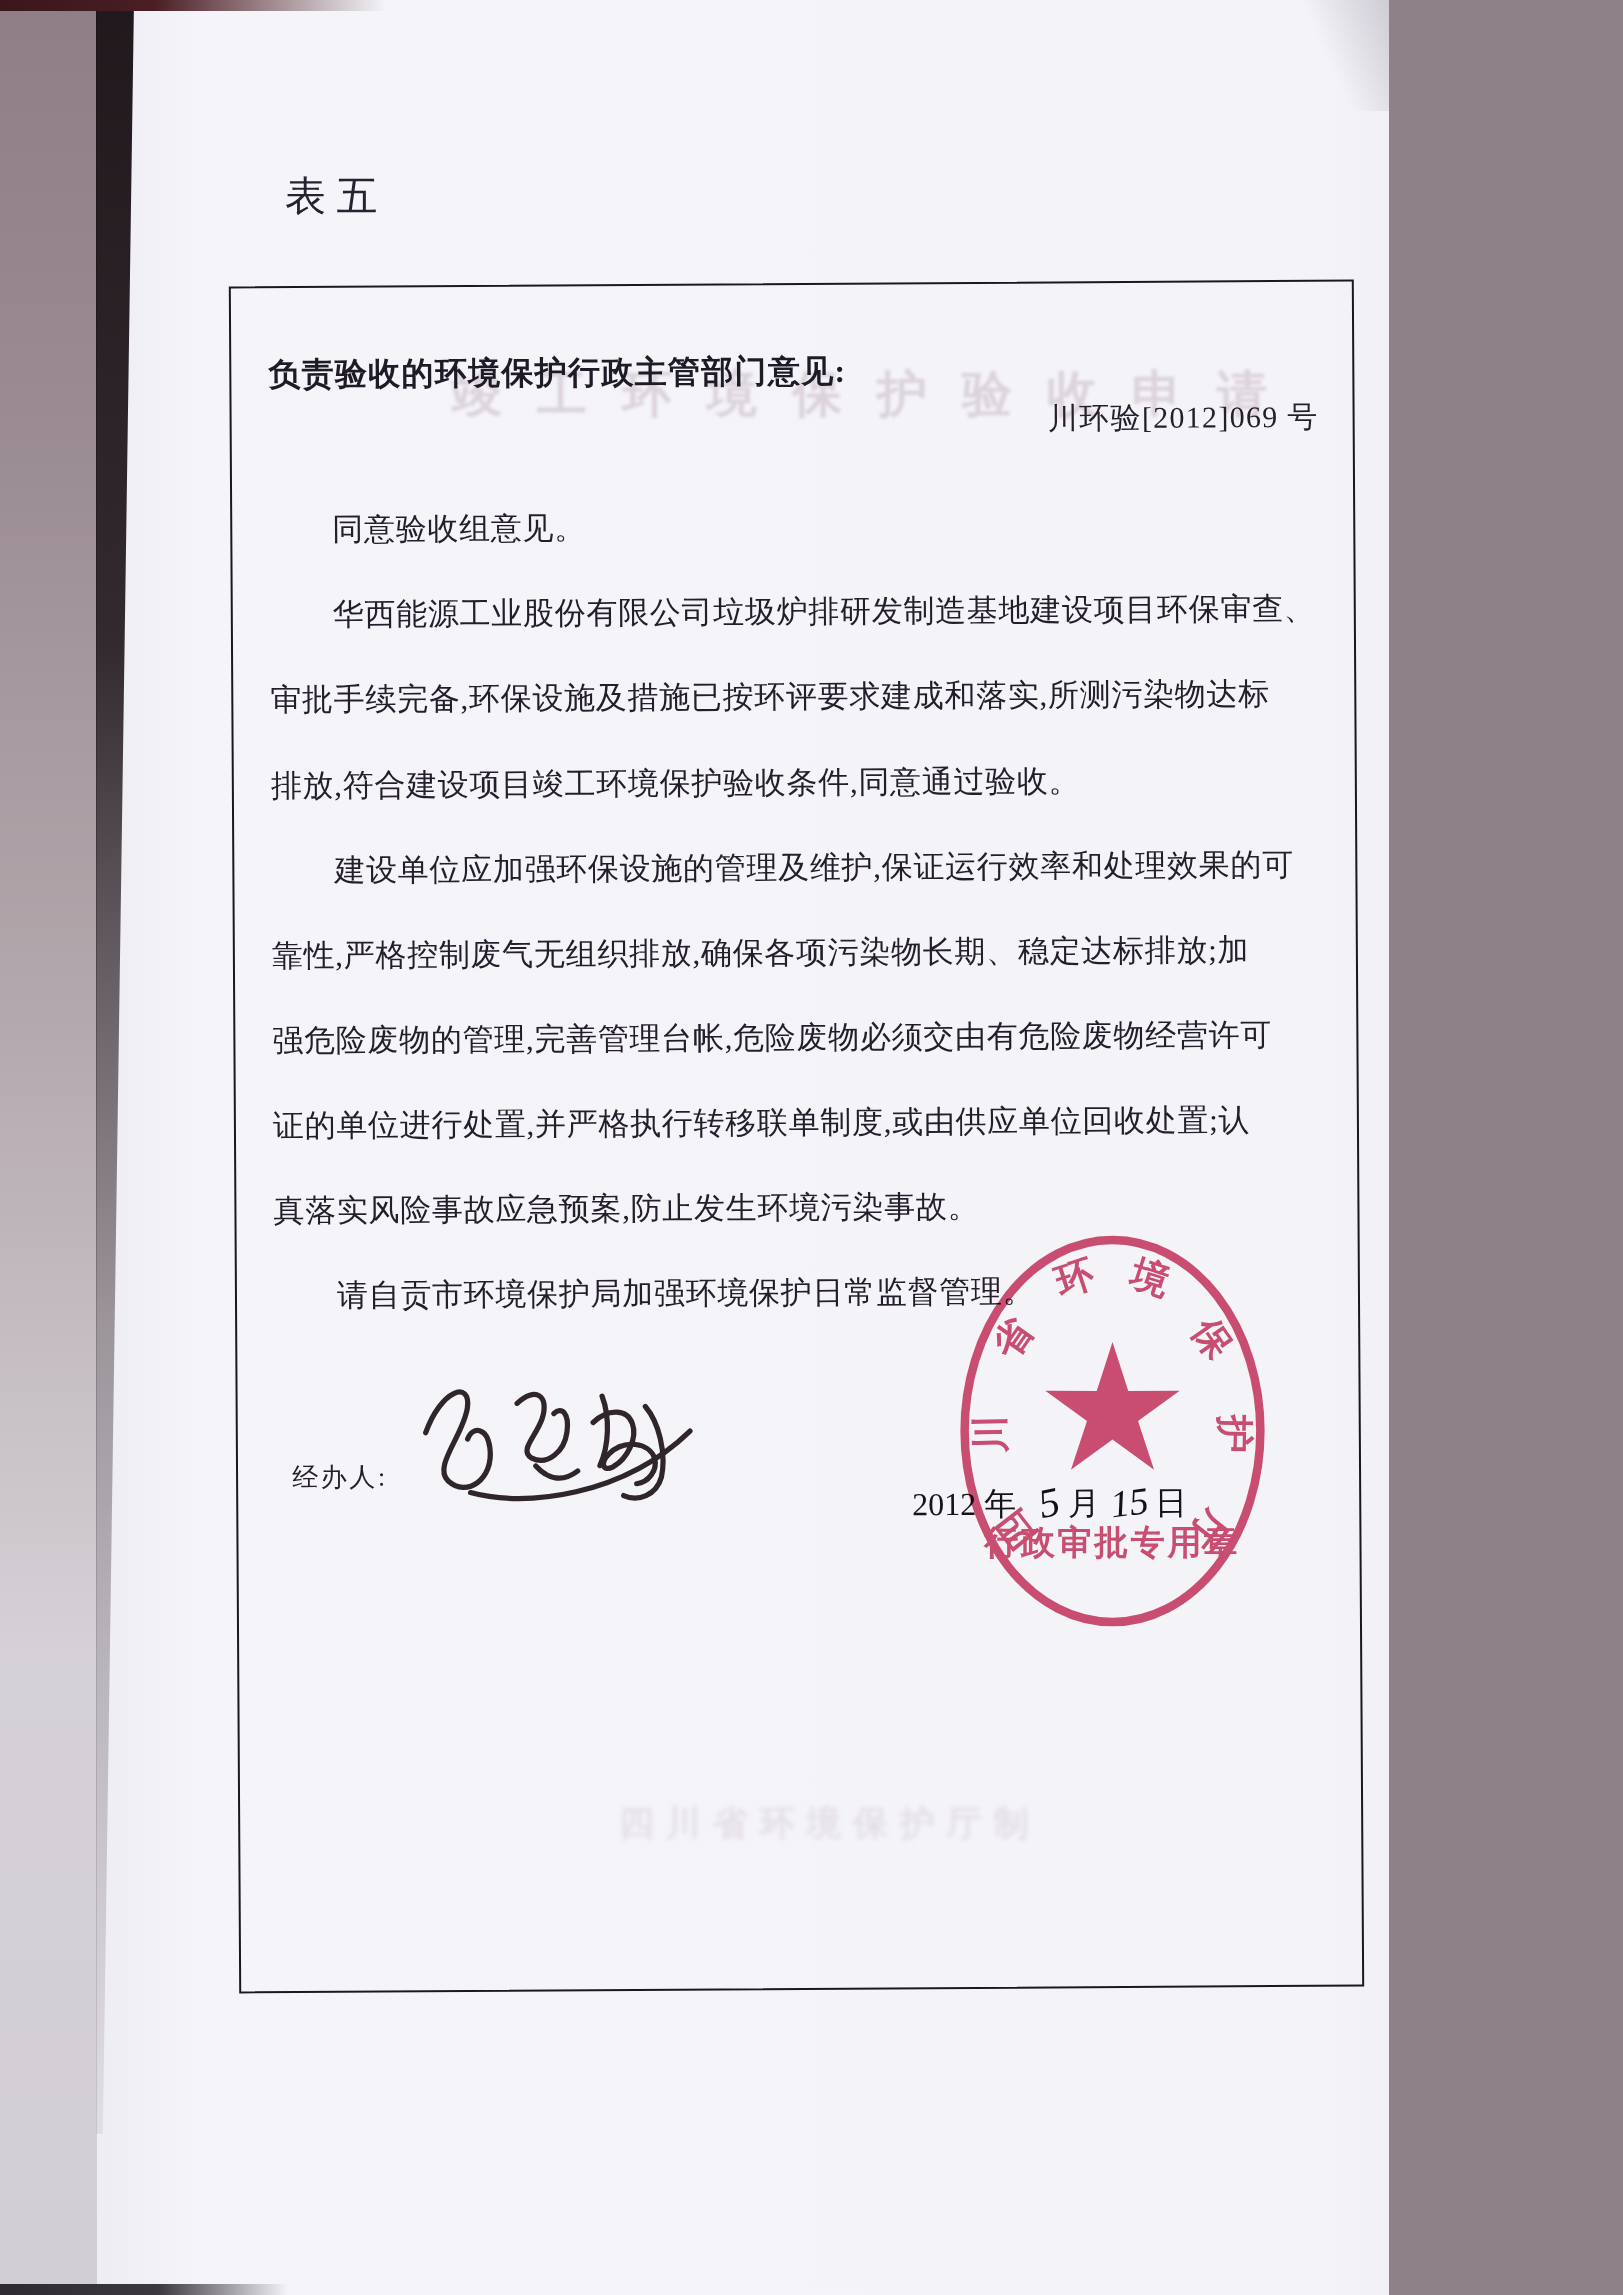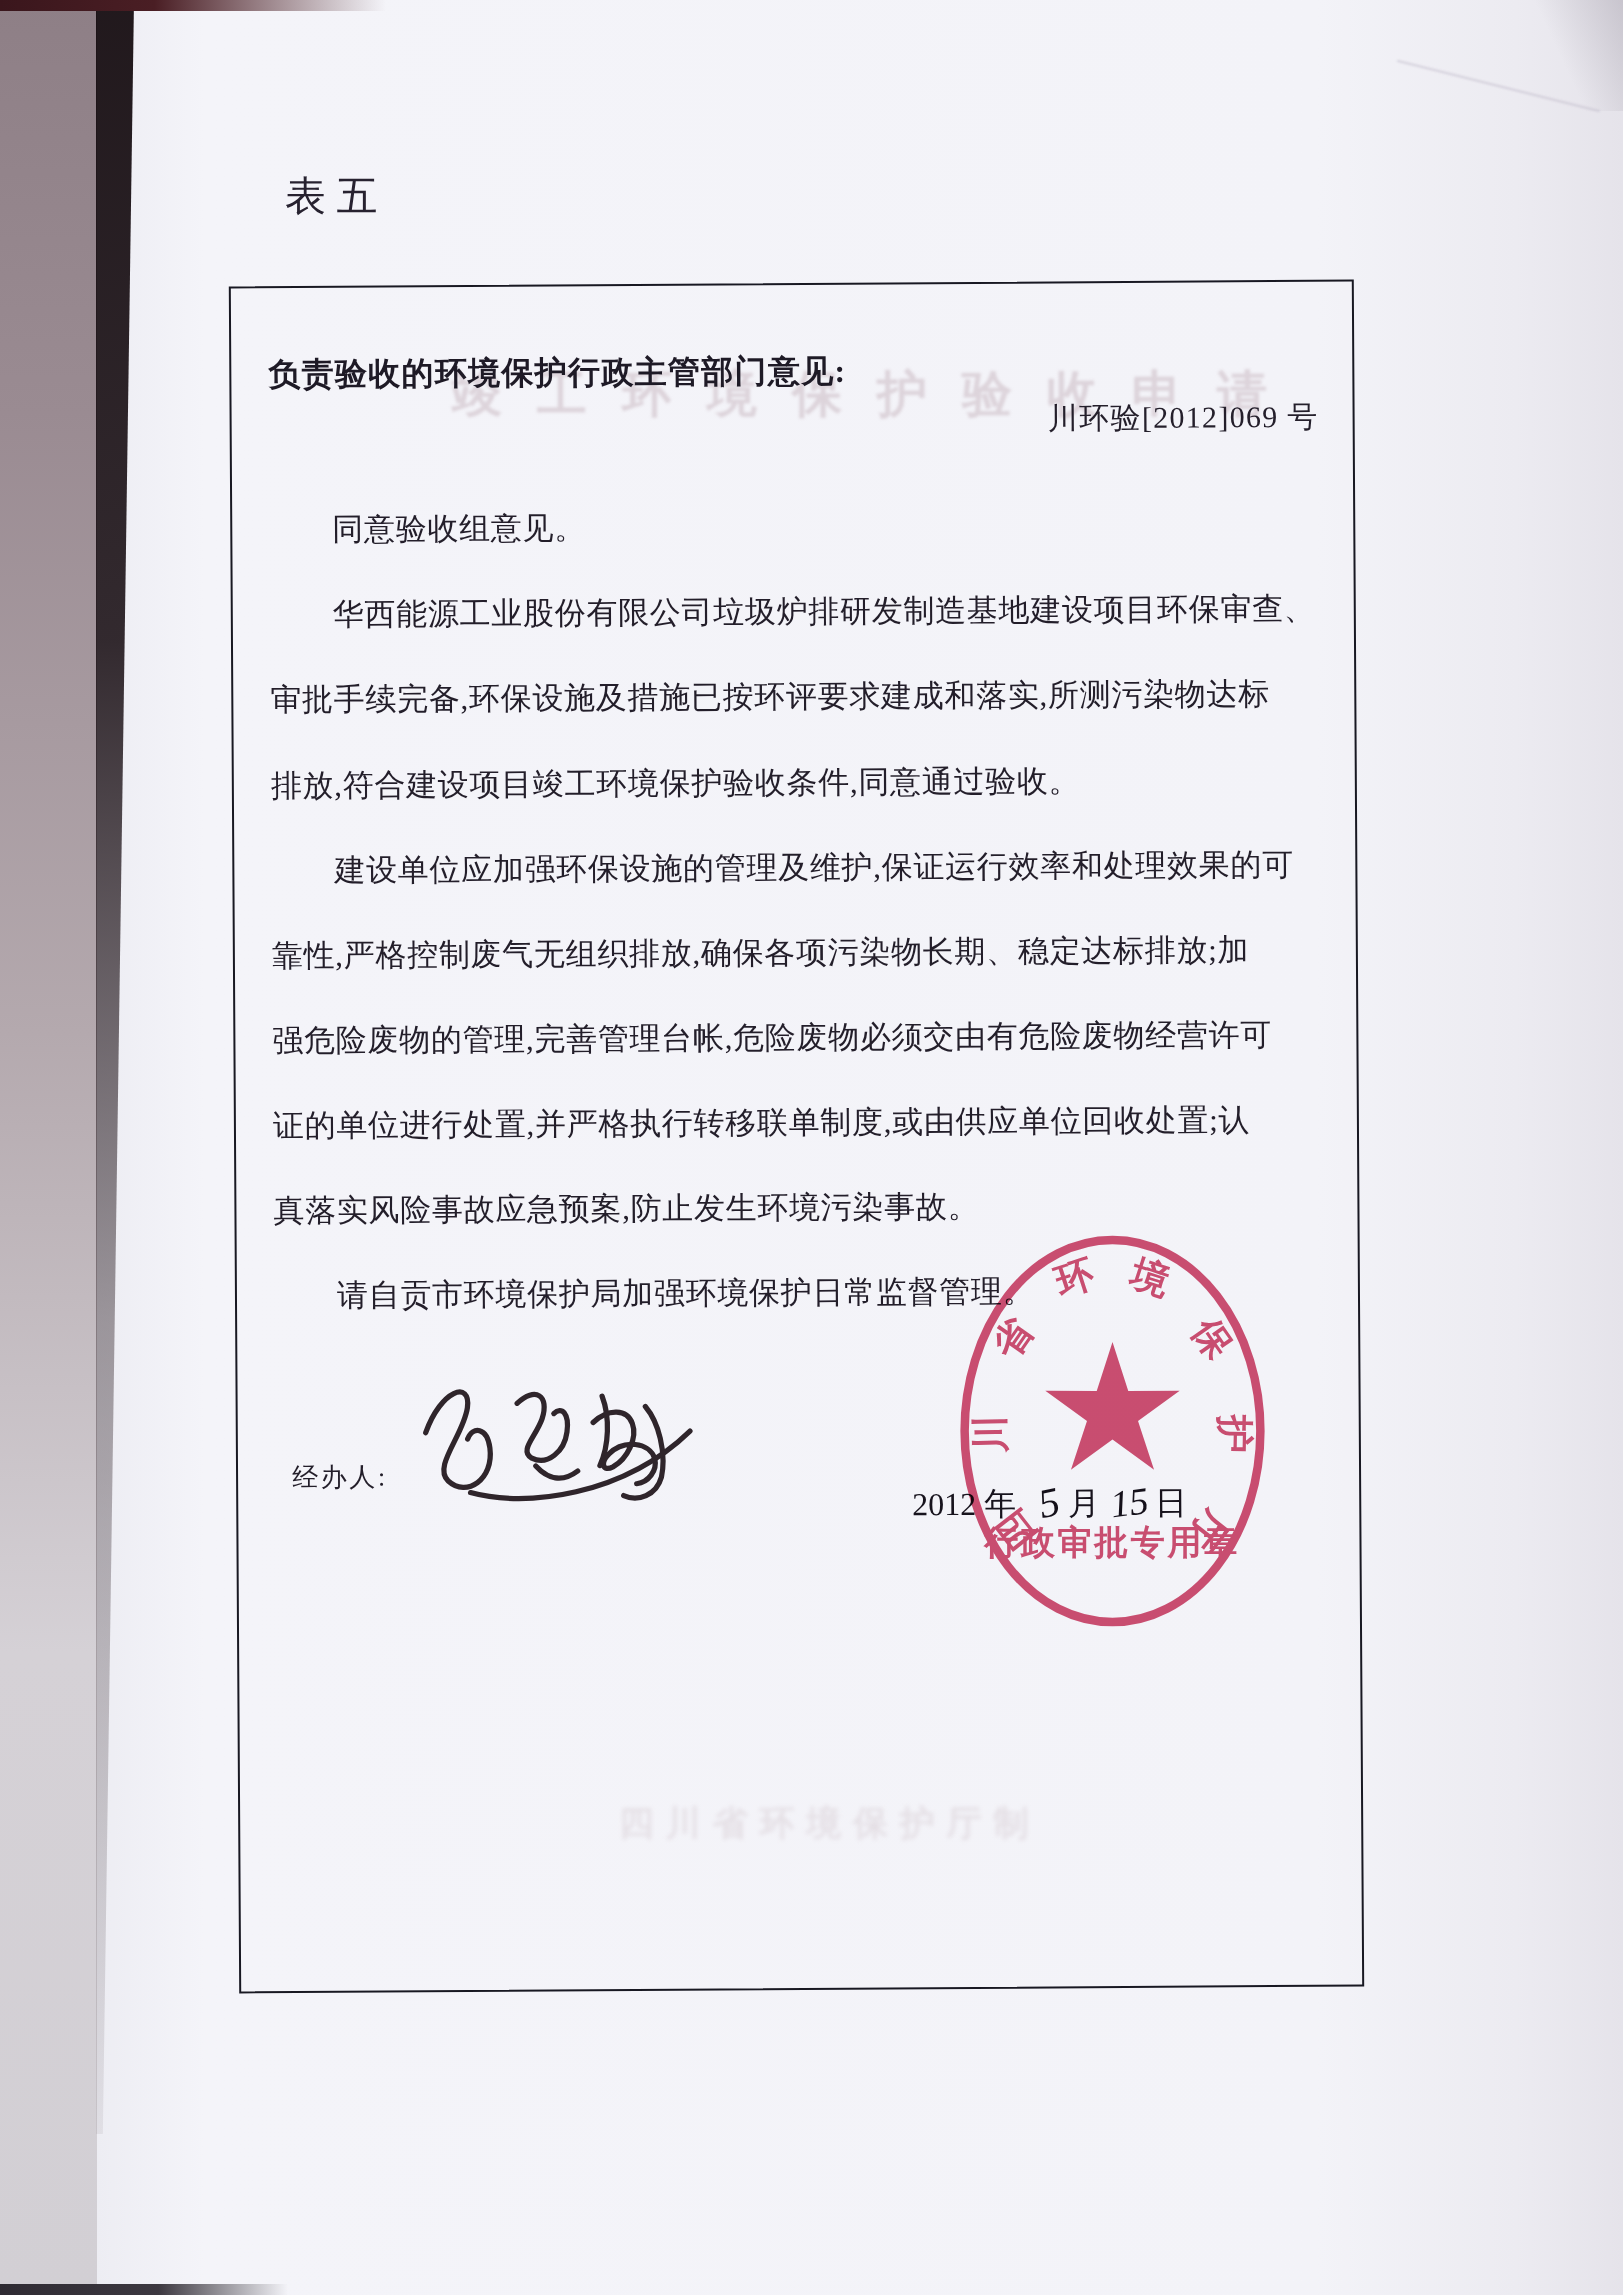--- a/index.html
+++ b/index.html
@@ -1,17 +1,17 @@
 <!DOCTYPE html>
 <html style="font-size:10.5px"><head>
 <meta charset="utf-8">
 <style>
   html,body{margin:0;padding:0;background:#8e8288;}
   #canvas{
-    position:relative;width:1623px;height:2295px;overflow:hidden;
+    position:relative;width:1389px;height:2295px;overflow:hidden;
     background:#d946ef;
     font-family:"Liberation Serif","DejaVu Serif",serif;
   }
   
   .left-strip{
     position:absolute;left:0;top:0;width:134px;height:100%;
     background:linear-gradient(180deg,#8e7f86 0%,#9a8b92 18%,#b4a9ae 45%,#d5d1d6 72%,#d2cfd4 100%);
   }
   
   .paper{

